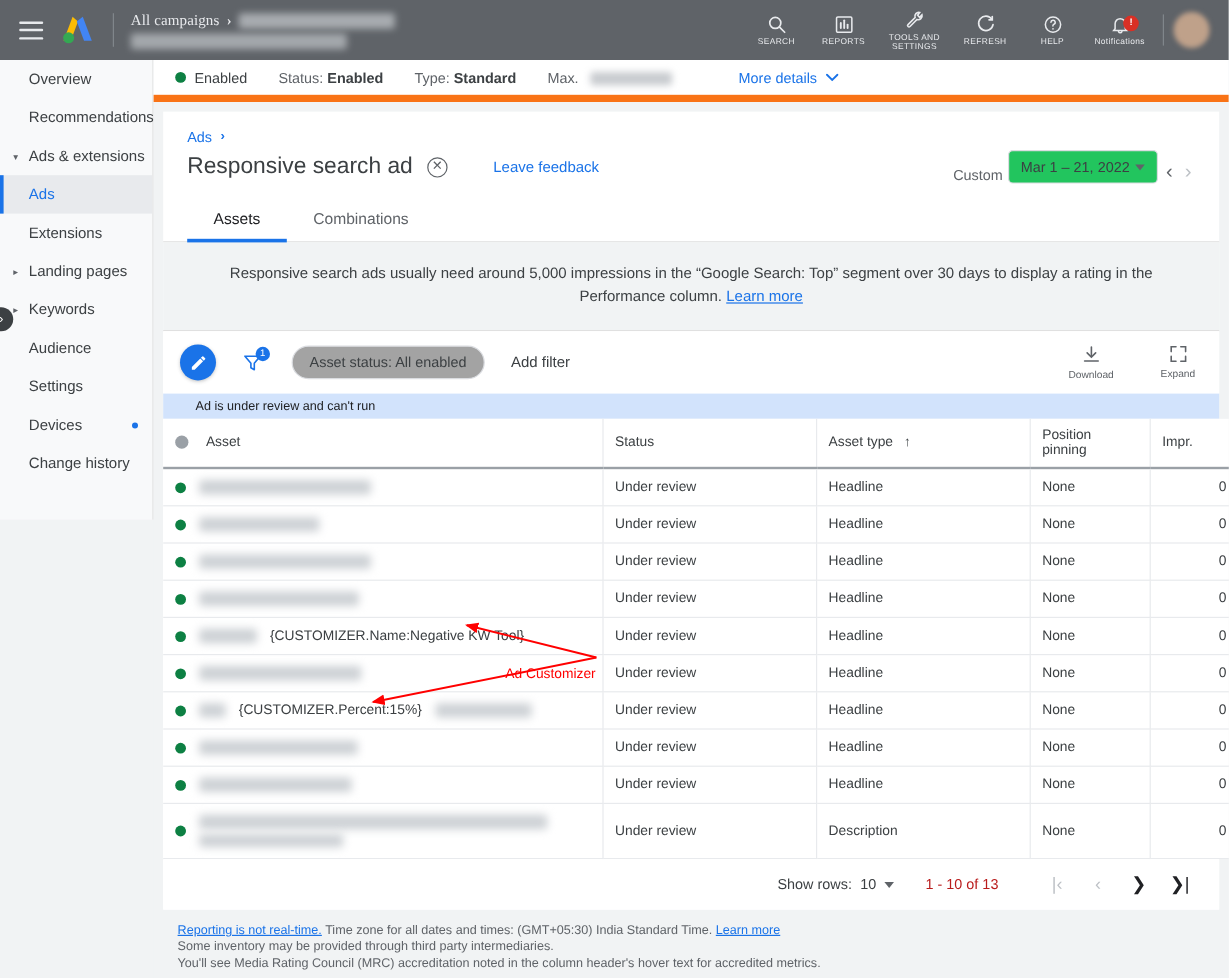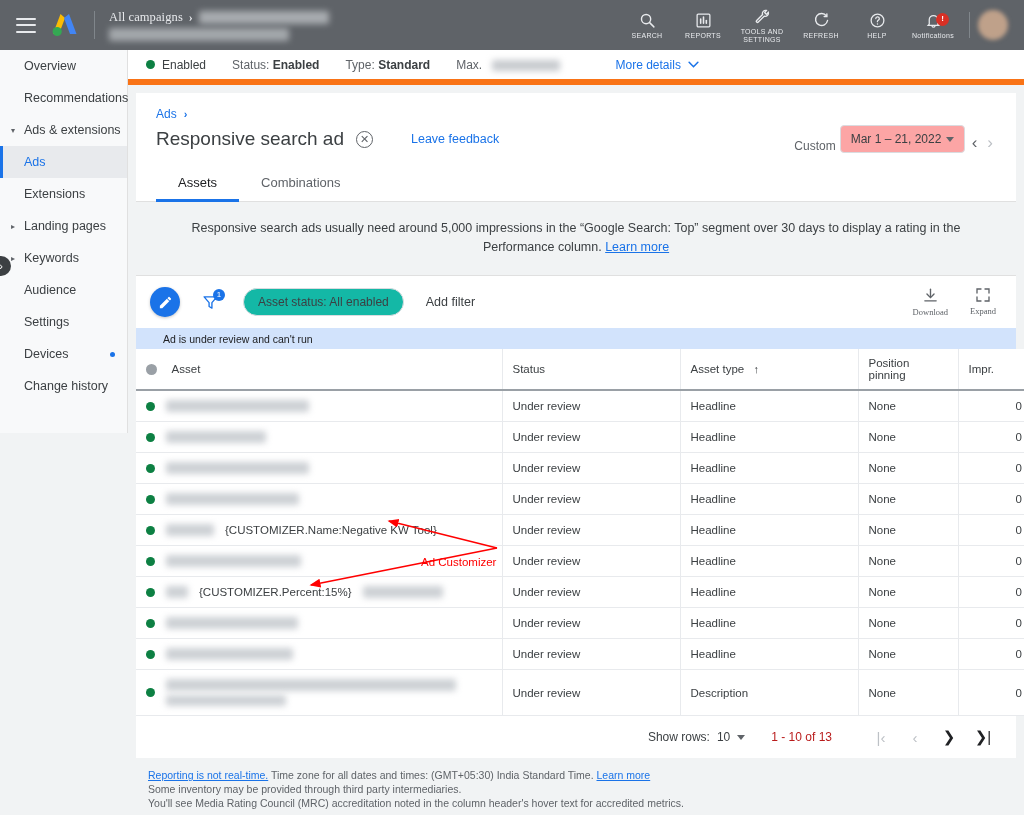--- a/index.html
+++ b/index.html
@@ -95,21 +95,21 @@
     display:flex; align-items:center; justify-content:center; font-size:11px; color:#5f6368; cursor:pointer;
     line-height:1;
   }
   .leave-feedback { color:#1a73e8; font-size:12.5px; margin-left:38px; cursor:pointer; }
 
   .daterange { margin-left:auto; display:flex; align-items:flex-end; gap:4px; }
   .dr-label { font-size:12px; color:#5f6368; }
   .dr-select {
     border:1px solid #dadce0; border-radius:4px; height:28px; width:125px;
     display:flex; align-items:center; justify-content:space-between; padding:0 10px;
-    font-size:12px; color:#3c4043; cursor:pointer; background:#fca5a5;
+    font-size:12px; color:#3c4043; cursor:pointer; background:#22c55e;
   }
   .dr-arrow { width:0;height:0;border-left:4px solid transparent;border-right:4px solid transparent;border-top:5px solid #5f6368; }
   .dr-nav { color:#5f6368; font-size:17px; cursor:pointer; padding:0 3px; }
   .dr-nav.dim { color:#bdc1c6; }
 
   .tabs { display:flex; padding-left:20px; margin-top:12px; border-bottom:1px solid #e0e0e0; }
   .tab {
     padding:10px 22px 9px 22px; font-size:13px; color:#5f6368; cursor:pointer;
     border-bottom:3px solid transparent; margin-bottom:-1px;
   }
@@ -127,24 +127,24 @@
     width:30px; height:30px; border-radius:50%; background:#1a73e8; display:flex;
     align-items:center; justify-content:center; cursor:pointer; box-shadow:0 1px 3px rgba(60,64,67,.3);
   }
   .filter-ico { position:relative; margin-left:22px; cursor:pointer; display:flex; align-items:center; }
   .fbadge {
     position:absolute; top:-5px; right:-6px; background:#1a73e8; color:#fff; font-size:8px;
     width:12px; height:12px; border-radius:50%; display:flex; align-items:center; justify-content:center;
   }
   .chip {
     margin-left:24px; border:1px solid #dadce0; border-radius:16px; height:28px; padding:0 14px;
-    display:flex; align-items:center; font-size:12px; color:#3c4043; cursor:pointer; background:#14b8a6;
+    display:flex; align-items:center; font-size:12px; color:#3c4043; cursor:pointer; background:#a3a3a3;
   }
   .addfilter { margin-left:22px; font-size:12.5px; color:#3c4043; cursor:pointer; }
-  .tb-right { margin-left:auto; display:flex; gap:22px; padding-right:6px;font-family:Liberation Serif, serif; }
+  .tb-right { margin-left:auto; display:flex; gap:39px; padding-right:6px; }
   .tb-btn { display:flex; flex-direction:column; align-items:center; gap:3px; cursor:pointer; }
   .tb-btn .l { font-size:8.5px; color:#5f6368; }
 
   .reviewbar {
     background:#d2e3fc; height:21px; display:flex; align-items:center;
     padding-left:27px; font-size:10.5px; color:#202124;
   }
 
   
   table.assets { width:100%; border-collapse:collapse; background:#fff; table-layout:fixed; }

